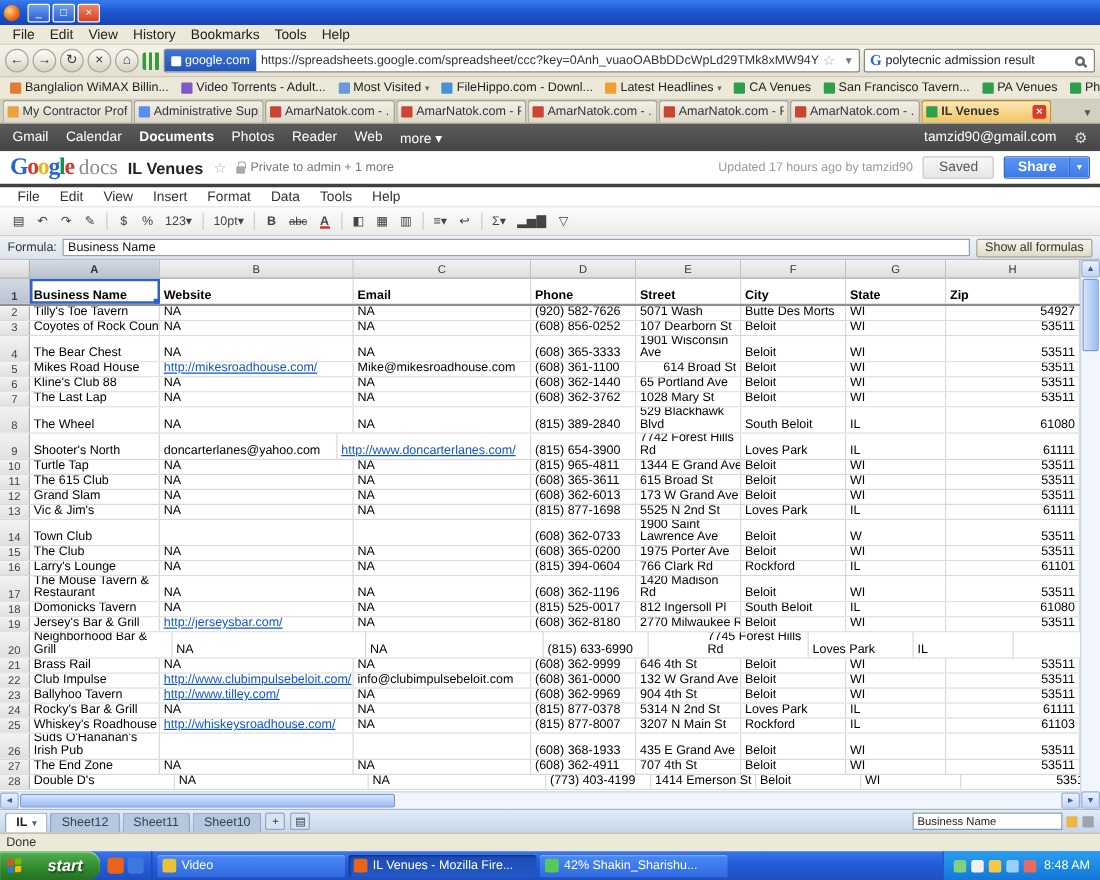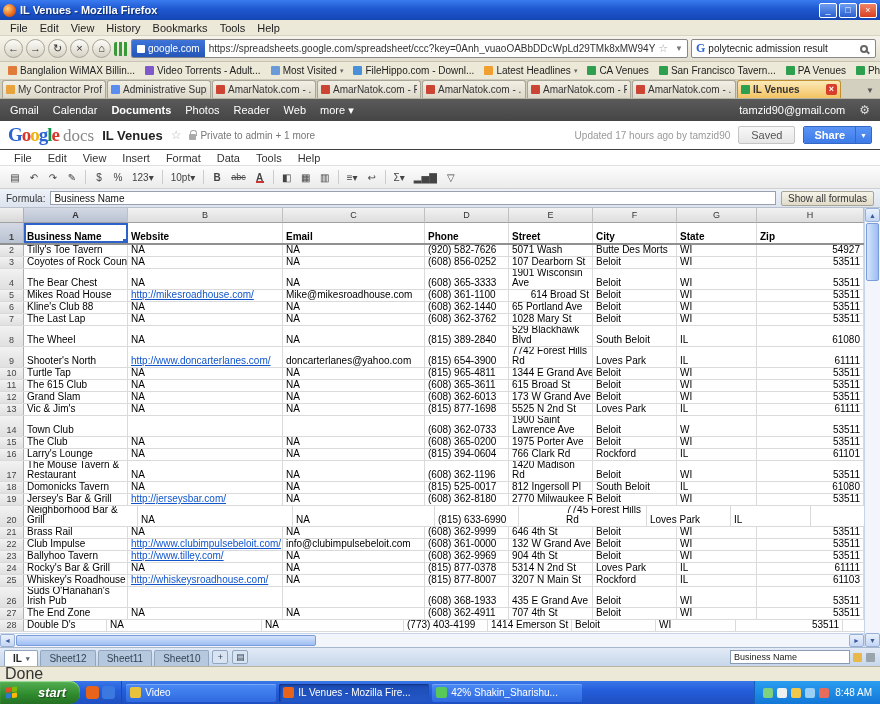--- a/index.html
+++ b/index.html
@@ -45,21 +45,21 @@
 
 
 .gbar{height:22px;flex:none;background:linear-gradient(180deg,#5a5a5a,#454545);display:flex;align-items:center;padding:0 10px;gap:14px}
 .glink{color:#fff;font-size:11px;white-space:nowrap}
 .glink.current{font-weight:bold}
 .gspacer{flex:1}
 .gaccount{color:#fff;font-size:11px}
 .gear{color:#ddd;font-size:12px}
 
 
-.dheader{height:29px;flex:none;background:#fff;display:flex;align-items:center;padding:0 8px;gap:8px;border-bottom:1px solid #404040}
+.dheader{height:29px;flex:none;background:#fff;display:flex;align-items:center;padding:0 8px;gap:8px;border-bottom:3px solid #404040}
 .dlogo{font-family:"Liberation Serif",serif;font-size:19px;font-weight:bold;letter-spacing:-1px;white-space:nowrap}
 .dlogo .docs{color:#888;font-weight:normal;margin-left:4px;font-size:17px;letter-spacing:0}
 .dtitle{font-size:13px;font-weight:bold;color:#222}
 .dstar{color:#b8b8b8;font-size:12px}
 .dprivacy{font-size:10px;color:#777;display:flex;align-items:center;gap:4px}
 .lockicon{width:7px;height:6px;background:#aaa;border-radius:1px;position:relative;margin-top:3px}
 .lockicon::before{content:"";position:absolute;top:-4px;left:1px;width:5px;height:5px;border:1.5px solid #aaa;border-bottom:none;border-radius:3px 3px 0 0}
 .dspacer{flex:1}
 .dupdated{font-size:10px;color:#999;white-space:nowrap}
 .btn-saved{font-size:11px;color:#555;background:linear-gradient(180deg,#f8f8f8,#e6e6e6);border:1px solid #c5c5c5;border-radius:2px;padding:2px 12px}
@@ -115,21 +115,21 @@
 .sheettabsbar{height:19px;flex:none;background:linear-gradient(180deg,#e2ebf6,#c6d6ea);border-top:1px solid #a8b8cc;display:flex;align-items:flex-end;padding:0 4px;gap:2px}
 .shtab{height:16px;display:flex;align-items:center;gap:4px;padding:0 8px;font-size:10px;border:1px solid #92a6c0;border-bottom:none;border-radius:2px 2px 0 0;background:#b6c8de;color:#345;flex:none}
 .shtab.active{background:#fff;font-weight:bold;color:#222}
 .shdd{font-size:7px;color:#567}
 .shbtn{width:16px;height:14px;margin:0 1px 2px;background:#d8e4f2;border:1px solid #92a6c0;border-radius:2px;font-size:9px;display:flex;align-items:center;justify-content:center;color:#345;flex:none}
 .shspacer{flex:1}
 .cellbox{width:120px;height:14px;background:#fff;border:1px solid #8a9ab0;font-size:9px;display:flex;align-items:center;padding:0 3px;margin-bottom:2px;color:#222;overflow:hidden;flex:none}
 .miniicon{width:9px;height:9px;border-radius:1px;margin:0 1px 4px;flex:none}
 
 
-.statusbar{height:15px;flex:none;background:#ece9d8;border-top:1px solid #b8b4a4;display:flex;align-items:center;padding:0 5px;font-size:16px;color:#333}
+.statusbar{height:15px;flex:none;background:#ece9d8;border-top:1px solid #b8b4a4;display:flex;align-items:center;padding:0 5px;font-size:10px;color:#333}
 .taskbar{height:23px;flex:none;background:linear-gradient(180deg,#3a77e8,#255edb 40%,#1e4fc0);display:flex;align-items:center}
 .startbtn{height:23px;flex:none;background:linear-gradient(180deg,#55b054,#2e8a2c 60%,#257023);border-radius:0 10px 10px 0;display:flex;align-items:center;gap:20px;padding:0 14px 0 6px;box-shadow:inset 0 1px 1px #9fdf9a}
 .startlabel{color:#fff;font-weight:bold;font-style:italic;font-size:13px;text-shadow:1px 1px 1px #1a4a1a}
 .winflag{width:12px;height:12px;display:grid;grid-template-columns:5px 5px;grid-template-rows:5px 5px;gap:1px;transform:skewY(-6deg)}
 .winflag i{border-radius:1px}
 .ql{display:flex;align-items:center;gap:3px;padding:0 6px;border-right:1px solid #1a48b0;height:100%}
 .qlicon{width:13px;height:13px;border-radius:3px}
 .taskbtns{flex:1;display:flex;gap:3px;padding:0 4px;overflow:hidden;min-width:0}
 .taskbtn{width:150px;flex:none;height:18px;border-radius:2px;background:linear-gradient(180deg,#4a8af5,#2f6ae0);box-shadow:inset 0 1px 0 #7aa8f8;display:flex;align-items:center;gap:4px;padding:0 4px;color:#fff;font-size:10px}
 .taskbtn.active{background:linear-gradient(180deg,#1c4cb4,#2458c8);box-shadow:inset 1px 1px 2px #11307a}
@@ -139,21 +139,20 @@
 .trayicon{width:10px;height:10px;border-radius:2px}
 .clock{color:#fff;font-size:10px;margin-left:2px;white-space:nowrap}
 </style>
 </head>
 <body>
 
 <div class="screen">
 
   <div class="titlebar">
     <span class="fficon"></span>
-    <span class="wtitle">IL Venues - Mozilla Firefox</span>
     <span style="display:flex">
         <span class="winbtn">_</span>
         <span class="winbtn">□</span>
         <span class="winbtn close">×</span>
       </span>
   </div>
 
   <div class="menubar">
       <div class="mitem">File</div>
       <div class="mitem">Edit</div>
@@ -573,25 +572,25 @@
             </div>
             <div class="cell zip" style="width: 107px;">
               <span>61080</span>
             </div>
           </div>
           <div class="grow tall">
             <div class="rnum">9</div>
             <div class="cell wrapok" style="width: 104px;">
               <span>Shooter's North</span>
             </div>
+            <div class="cell" style="width: 142px;">
+              <span>doncarterlanes@yahoo.com</span>
+            </div>
             <div class="cell" style="width: 155px;">
               <a>http://www.doncarterlanes.com/</a>
-            </div>
-            <div class="cell" style="width: 142px;">
-              <span>doncarterlanes@yahoo.com</span>
             </div>
             <div class="cell" style="width: 84px;">
               <span>(815) 654-3900</span>
             </div>
             <div class="cell wrapok" style="width: 84px;">
               <span>7742 Forest Hills Rd</span>
             </div>
             <div class="cell" style="width: 84px;">
               <span>Loves Park</span>
             </div>
@@ -1083,21 +1082,21 @@
             </div>
             <div class="cell" style="width: 80px;">
               <span>WI</span>
             </div>
             <div class="cell zip" style="width: 107px;">
               <span>53511</span>
             </div>
           </div>
           <div class="grow">
             <div class="rnum">28</div>
-            <div class="cell" style="width: 83px;">
+            <div class="cell" style="width: 116px;">
               <span>Double D's</span>
             </div>
             <div class="cell" style="width: 155px;">
               <span>NA</span>
             </div>
             <div class="cell" style="width: 142px;">
               <span>NA</span>
             </div>
             <div class="cell" style="width: 84px;">
               <span>(773) 403-4199</span>

